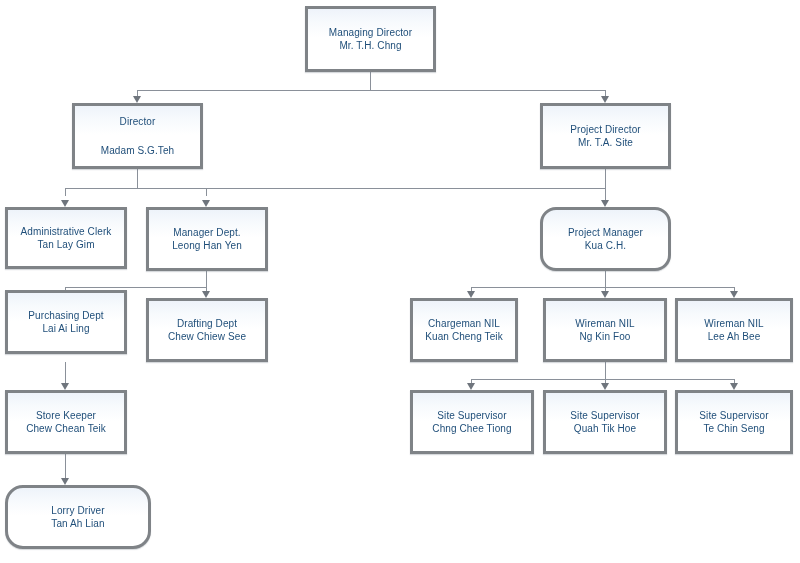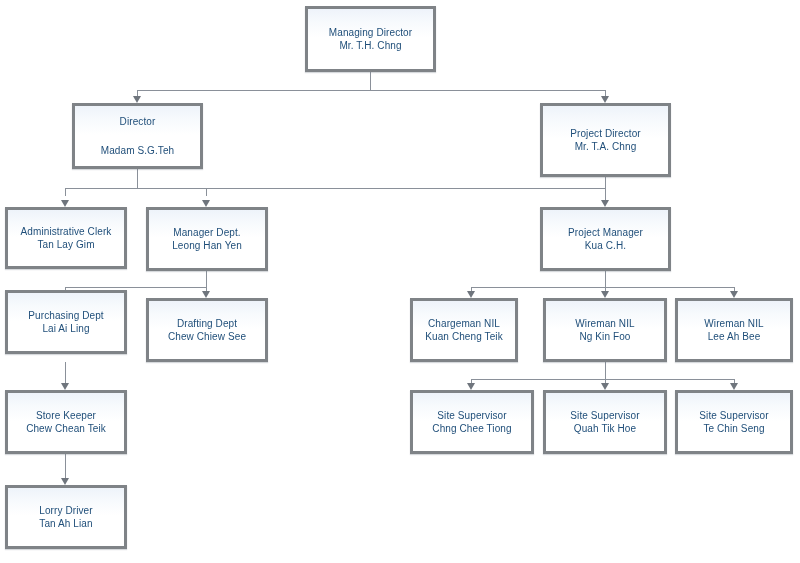--- a/index.html
+++ b/index.html
@@ -100,33 +100,33 @@
     <div class="arrow" style="left: 60.5px; top: 383px;"></div>
     <div class="arrow" style="left: 60.5px; top: 478px;"></div>
     <div class="node" style="left: 305px; top: 6px; width: 131px; height: 66px; border-color: rgb(127, 131, 135); color: rgb(31, 78, 121);">
       <span class="ttl">Managing Director</span>
       <span class="nm">Mr. T.H. Chng</span>
     </div>
     <div class="node" style="left: 72px; top: 103px; width: 131px; height: 66px; border-color: rgb(127, 131, 135); color: rgb(31, 78, 121); gap: 16px;">
       <span class="ttl">Director</span>
       <span class="nm">Madam S.G.Teh</span>
     </div>
-    <div class="node" style="left: 540px; top: 103px; width: 131px; height: 74px; border-color: rgb(127, 131, 135); color: rgb(31, 78, 121);">
+    <div class="node" style="left: 540px; top: 103px; width: 131px; height: 66px; border-color: rgb(127, 131, 135); color: rgb(31, 78, 121);">
       <span class="ttl">Project Director</span>
-      <span class="nm">Mr. T.A. Chng</span>
+      <span class="nm">Mr. T.A. Site</span>
     </div>
     <div class="node" style="left: 5px; top: 207px; width: 122px; height: 62px; border-color: rgb(127, 131, 135); color: rgb(31, 78, 121);">
       <span class="ttl">Administrative Clerk</span>
       <span class="nm">Tan Lay Gim</span>
     </div>
     <div class="node" style="left: 146px; top: 207px; width: 122px; height: 64px; border-color: rgb(127, 131, 135); color: rgb(31, 78, 121);">
       <span class="ttl">Manager Dept.</span>
       <span class="nm">Leong Han Yen</span>
     </div>
-    <div class="node" style="left: 540px; top: 207px; width: 131px; height: 64px; border-color: rgb(127, 131, 135); color: rgb(31, 78, 121);">
+    <div class="node" style="left: 540px; top: 207px; width: 131px; height: 64px; border-color: rgb(127, 131, 135); color: rgb(31, 78, 121); border-radius: 16px;">
       <span class="ttl">Project Manager</span>
       <span class="nm">Kua C.H.</span>
     </div>
     <div class="node" style="left: 5px; top: 290px; width: 122px; height: 64px; border-color: rgb(127, 131, 135); color: rgb(31, 78, 121);">
       <span class="ttl">Purchasing Dept</span>
       <span class="nm">Lai Ai Ling</span>
     </div>
     <div class="node" style="left: 146px; top: 298px; width: 122px; height: 64px; border-color: rgb(127, 131, 135); color: rgb(31, 78, 121);">
       <span class="ttl">Drafting Dept</span>
       <span class="nm">Chew Chiew See</span>
@@ -152,17 +152,17 @@
       <span class="nm">Chng Chee Tiong</span>
     </div>
     <div class="node" style="left: 543px; top: 390px; width: 124px; height: 64px; border-color: rgb(127, 131, 135); color: rgb(31, 78, 121);">
       <span class="ttl">Site Supervisor</span>
       <span class="nm">Quah Tik Hoe</span>
     </div>
     <div class="node" style="left: 675px; top: 390px; width: 118px; height: 64px; border-color: rgb(127, 131, 135); color: rgb(31, 78, 121);">
       <span class="ttl">Site Supervisor</span>
       <span class="nm">Te Chin Seng</span>
     </div>
-    <div class="node" style="left: 5px; top: 485px; width: 122px; height: 64px; border-color: rgb(127, 131, 135); color: rgb(31, 78, 121);">
+    <div class="node" style="left: 5px; top: 485px; width: 146px; height: 64px; border-color: rgb(127, 131, 135); color: rgb(31, 78, 121); border-radius: 18px;">
       <span class="ttl">Lorry Driver</span>
       <span class="nm">Tan Ah Lian</span>
     </div>
   </div>
 
 </body></html>

